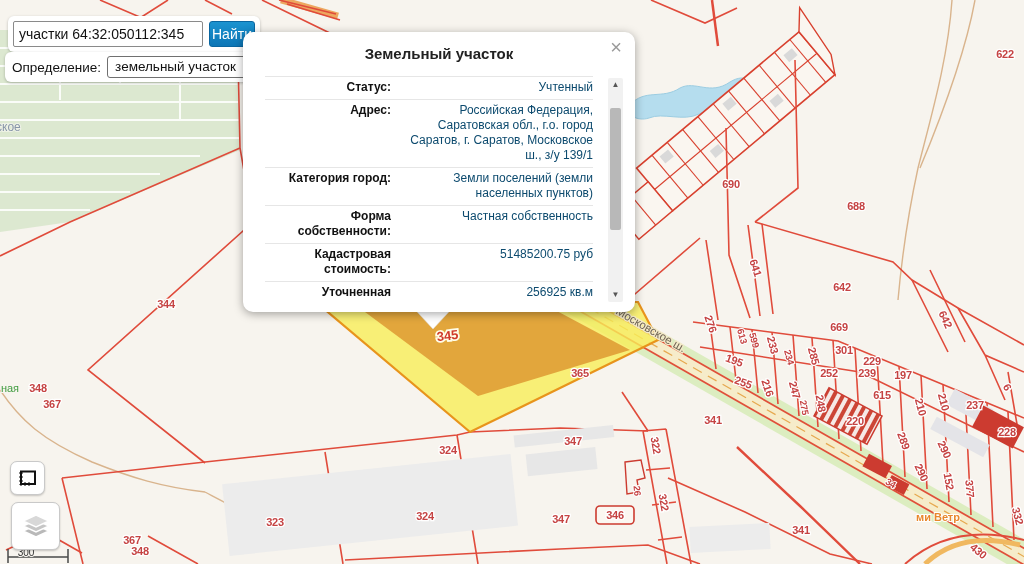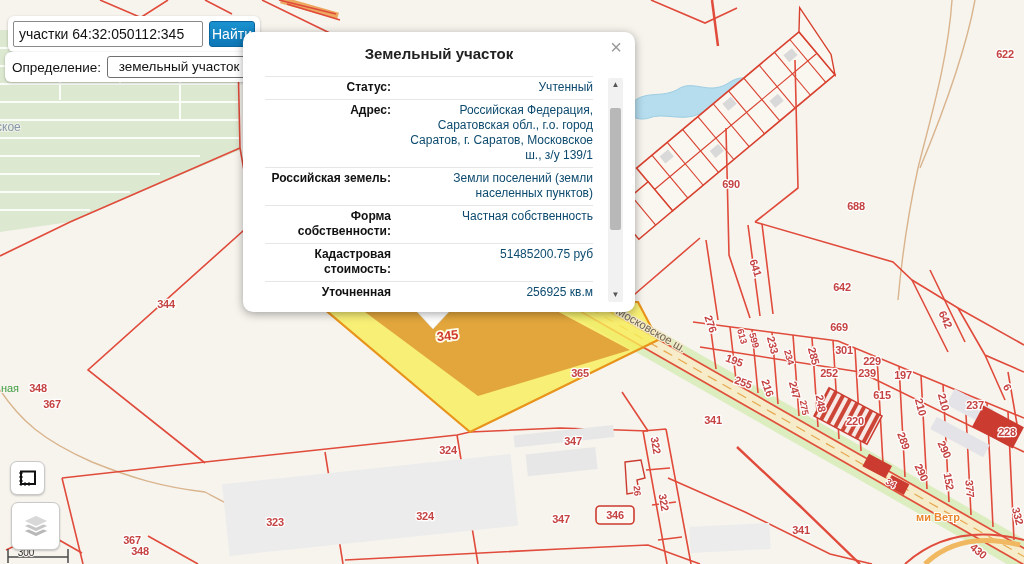--- a/index.html
+++ b/index.html
@@ -26,21 +26,21 @@
   
   .search-panel{position:absolute;left:8px;top:8px;background:#fff;border-radius:6px;
     box-shadow:0 1px 3px rgba(0,0,0,.25);padding:5px;display:flex;align-items:center;gap:6px;margin-top:8px;}
   .search-input{width:178px;height:22px;border:1px solid #8a8a8a;border-radius:2px;
     font-family:"Liberation Sans",sans-serif;font-size:14px;padding:1px 5px;color:#111;}
   .search-btn{background:linear-gradient(#1b93d0,#0d76b6);border:1px solid #0a66a0;border-radius:3px;
     color:#fff;font-size:14px;padding:4px 2px;cursor:pointer;font-family:"Liberation Sans",sans-serif;}
 
   .def-panel{position:absolute;left:5px;top:52px;background:#fff;border-radius:6px;
     box-shadow:0 1px 3px rgba(0,0,0,.25);padding:4px 7px;display:flex;align-items:center;gap:6px;
-    font-size:13.5px;color:#111;text-align:center;}
+    font-size:13.5px;color:#111;}
   .def-select{border:1px solid #707070;border-radius:3px;background:#fff;padding:2px 24px 3px 7px;
     position:relative;font-size:13.5px;color:#111;cursor:pointer;min-width:128px;}
   .def-chevron{position:absolute;right:7px;top:2px;font-size:11px;font-weight:700;color:#222;}
 
   
   .popup{position:absolute;left:243px;top:32px;width:392px;height:280px;background:#fff;
     border-radius:10px;box-shadow:0 2px 10px rgba(0,0,0,.35);}
   .popup-title{text-align:center;font-size:15px;font-weight:700;color:#222;padding-top:13px;}
   .popup-close{position:absolute;right:13px;top:5px;font-size:20px;color:#9a9a9a;cursor:pointer;line-height:1;}
   .popup-rows{position:absolute;left:22px;right:42px;top:44px;bottom:8px;overflow:hidden;}
@@ -302,21 +302,21 @@
     <div class="popup-rows" style="border-top:1px solid #e6e6e6;text-align:right;">
       <div class="prow">
         <div class="plabel">Статус:</div>
         <div class="pvalue">Учтенный</div>
       </div>
       <div class="prow">
         <div class="plabel">Адрес:</div>
         <div class="pvalue">Российская Федерация, Саратовская обл., г.о. город Саратов, г. Саратов, Московское ш., з/у 139/1</div>
       </div>
       <div class="prow">
-        <div class="plabel">Российская земель:</div>
+        <div class="plabel">Категория город:</div>
         <div class="pvalue">Земли поселений (земли населенных пунктов)</div>
       </div>
       <div class="prow">
         <div class="plabel">Форма собственности:</div>
         <div class="pvalue">Частная собственность</div>
       </div>
       <div class="prow">
         <div class="plabel">Кадастровая стоимость:</div>
         <div class="pvalue">51485200.75 руб</div>
       </div>

